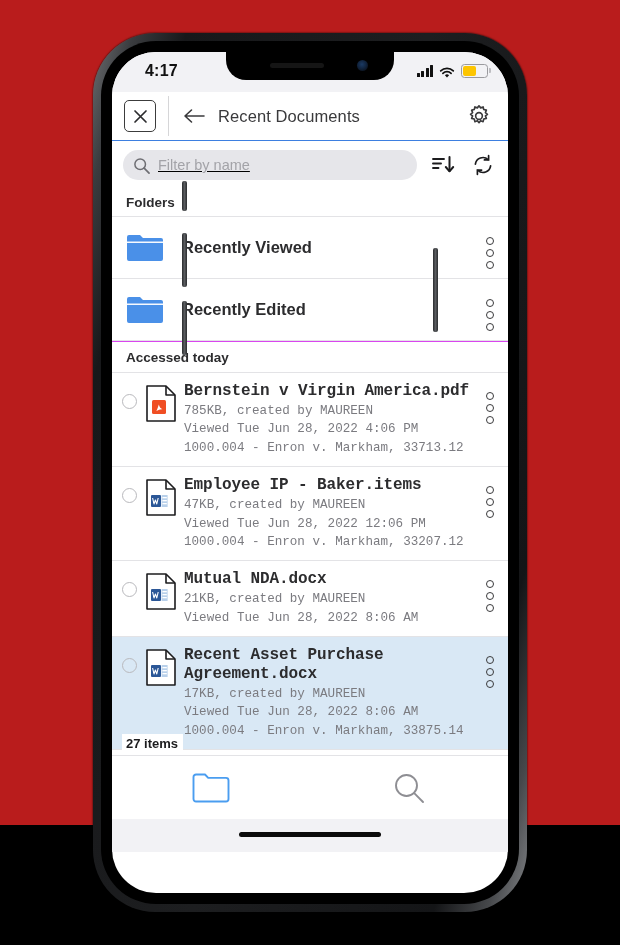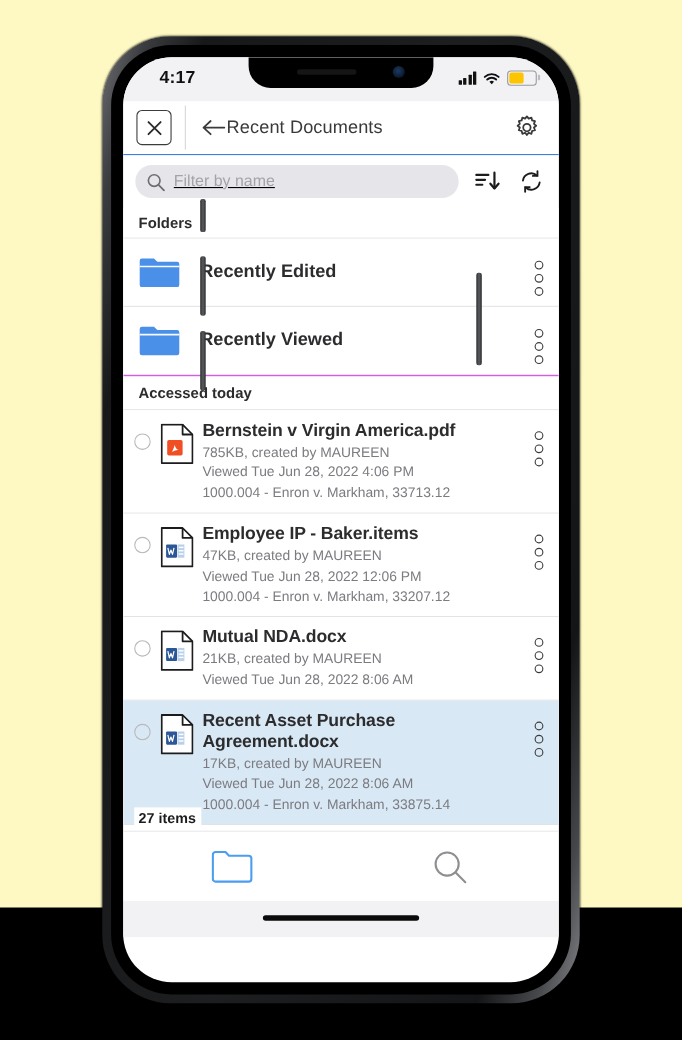--- a/index.html
+++ b/index.html
@@ -1,18 +1,18 @@
 <!DOCTYPE html>
 <html><head>
 <meta charset="utf-8">
 <style>
   html,body{margin:0;padding:0;background:#000;}
   body{width:620px;height:945px;overflow:hidden;font-family:"Liberation Sans",sans-serif;}
 
-  .stage{position:relative;width:620px;height:825px;background:#fef9c3;}
+  .stage{position:relative;width:620px;height:825px;background:#b91c1c;}
 
   
   .phone{
     position:absolute;left:93px;top:33px;width:434px;height:879px;
     border-radius:62px;
     background:linear-gradient(100deg,#ララ);
     background:linear-gradient(105deg,#6f7174 0%,#3a3c3f 6%,#17181a 14%,#1d1e20 50%,#141517 86%,#46484b 94%,#85878a 100%);
     box-shadow:0 0 2px #000;
   }
   .phone-inner{
@@ -57,41 +57,41 @@
                background:#bdbdc1;border-radius:0 1px 1px 0;}
   .batt .fill{position:absolute;left:1.3px;top:1.3px;bottom:1.3px;width:13px;border-radius:2px;background:#fdc500;}
 
   
   .appbar{position:relative;height:48px;background:#fff;display:flex;align-items:center;
           border-bottom:1.4px solid #3d7fe0;}
   .closebox{margin-left:12px;width:30px;height:30px;border:1.6px solid #3c3c3c;border-radius:5px;
             display:flex;align-items:center;justify-content:center;cursor:pointer;}
   .vdiv{width:1px;height:40px;background:#d6d6d8;margin-left:12px;}
   .backarrow{margin-left:13px;width:24px;height:24px;display:flex;align-items:center;justify-content:center;cursor:pointer;}
-  .apptitle{font-size:16.5px;color:#3a3a3c;letter-spacing:.1px;}
+  .apptitle{margin-left:12px;font-size:16.5px;color:#3a3a3c;letter-spacing:.1px;}
   .gear{margin-left:auto;margin-right:16px;width:26px;height:26px;cursor:pointer;}
 
   
   .filterrow{height:48px;background:#fff;display:flex;align-items:center;padding:0 11px;}
   .searchbox{flex:1;height:30px;background:#e6e6ea;border-radius:16px;display:flex;align-items:center;padding:0 10px;text-decoration:underline;}
   .searchbox .lbl{margin-left:8px;font-size:14.5px;color:#a3a3a8;}
   .toolicon{width:28px;height:28px;margin-left:12px;display:flex;align-items:center;justify-content:center;cursor:pointer;}
 
   
   .listwrap{position:relative;height:566px;background:#fff;overflow:hidden;}
   .sechdr{height:27px;display:flex;align-items:center;padding-left:14px;
           font-size:13.5px;font-weight:bold;color:#2c2c2e;background:#fff;
           border-bottom:1px solid #e3e3e6;}
   .sechdr.tall{height:30px;border-top:1px solid #d946ef;}
 
   .folderrow{height:61px;display:flex;align-items:center;padding:0 14px;background:#fff;
              border-bottom:1px solid #e3e3e6;cursor:pointer;}
   .folderrow .fname{margin-left:18px;font-size:16.5px;font-weight:bold;color:#2c2c2e;flex:1;}
 
-  .docrow{display:flex;padding:9px 14px 8px 10px;background:#fff;border-bottom:1px solid #e3e3e6;cursor:pointer;}
+  .docrow{display:flex;padding:9px 14px 8px 10px;background:#fff;border-bottom:1px solid #e3e3e6;cursor:pointer;font-family:Liberation Mono, monospace;}
   .docrow.selected{background:#d9e8f5;}
   .radio{width:13px;height:13px;border:1.5px solid #b9b9bd;border-radius:50%;margin-top:12px;flex:none;cursor:pointer;}
   .fileicon{margin-left:9px;margin-top:3px;flex:none;}
   .docmeta{margin-left:8px;flex:1;min-width:0;}
   .docname{font-size:16px;font-weight:bold;color:#2c2c2e;line-height:1.22;letter-spacing:-.1px;}
   .docsub{font-size:12.6px;color:#7b7b80;line-height:1.42;margin-top:1px;}
   .kebab{margin-left:6px;margin-top:10px;flex:none;cursor:pointer;}
   .kebab span{display:block;width:6px;height:6px;border:1.3px solid #3a3a3c;border-radius:50%;margin-bottom:4px;}
 
   .itemcount{position:absolute;left:10px;bottom:2px;font-size:13px;font-weight:bold;color:#1c1c1e;
@@ -195,34 +195,34 @@
 
       <div class="listwrap">
 
         <div class="sechdr">Folders</div>
 
         <div class="folderrow">
           <svg width="38" height="30" viewBox="0 0 38 30">
             <path d="M1 4 a2 2 0 0 1 2-2 H14 l3 3 H35 a2 2 0 0 1 2 2 V26 a2 2 0 0 1-2 2 H3 a2 2 0 0 1-2-2 Z" fill="#4a90e8"></path>
             <path d="M1 8.5 H37 V10 H1 Z" fill="#fff" opacity=".95"></path>
           </svg>
-          <div class="fname">Recently Edited</div>
+          <div class="fname">Recently Viewed</div>
           <div class="kebab">
             <span></span>
               <span></span>
               <span style="margin-bottom:0"></span>
           </div>
         </div>
 
         <div class="folderrow">
           <svg width="38" height="30" viewBox="0 0 38 30">
             <path d="M1 4 a2 2 0 0 1 2-2 H14 l3 3 H35 a2 2 0 0 1 2 2 V26 a2 2 0 0 1-2 2 H3 a2 2 0 0 1-2-2 Z" fill="#4a90e8"></path>
             <path d="M1 8.5 H37 V10 H1 Z" fill="#fff" opacity=".95"></path>
           </svg>
-          <div class="fname">Recently Viewed</div>
+          <div class="fname">Recently Edited</div>
           <div class="kebab">
             <span></span>
               <span></span>
               <span style="margin-bottom:0"></span>
           </div>
         </div>
 
         <div class="sechdr tall">Accessed today</div>
 
         <div class="docrow">

